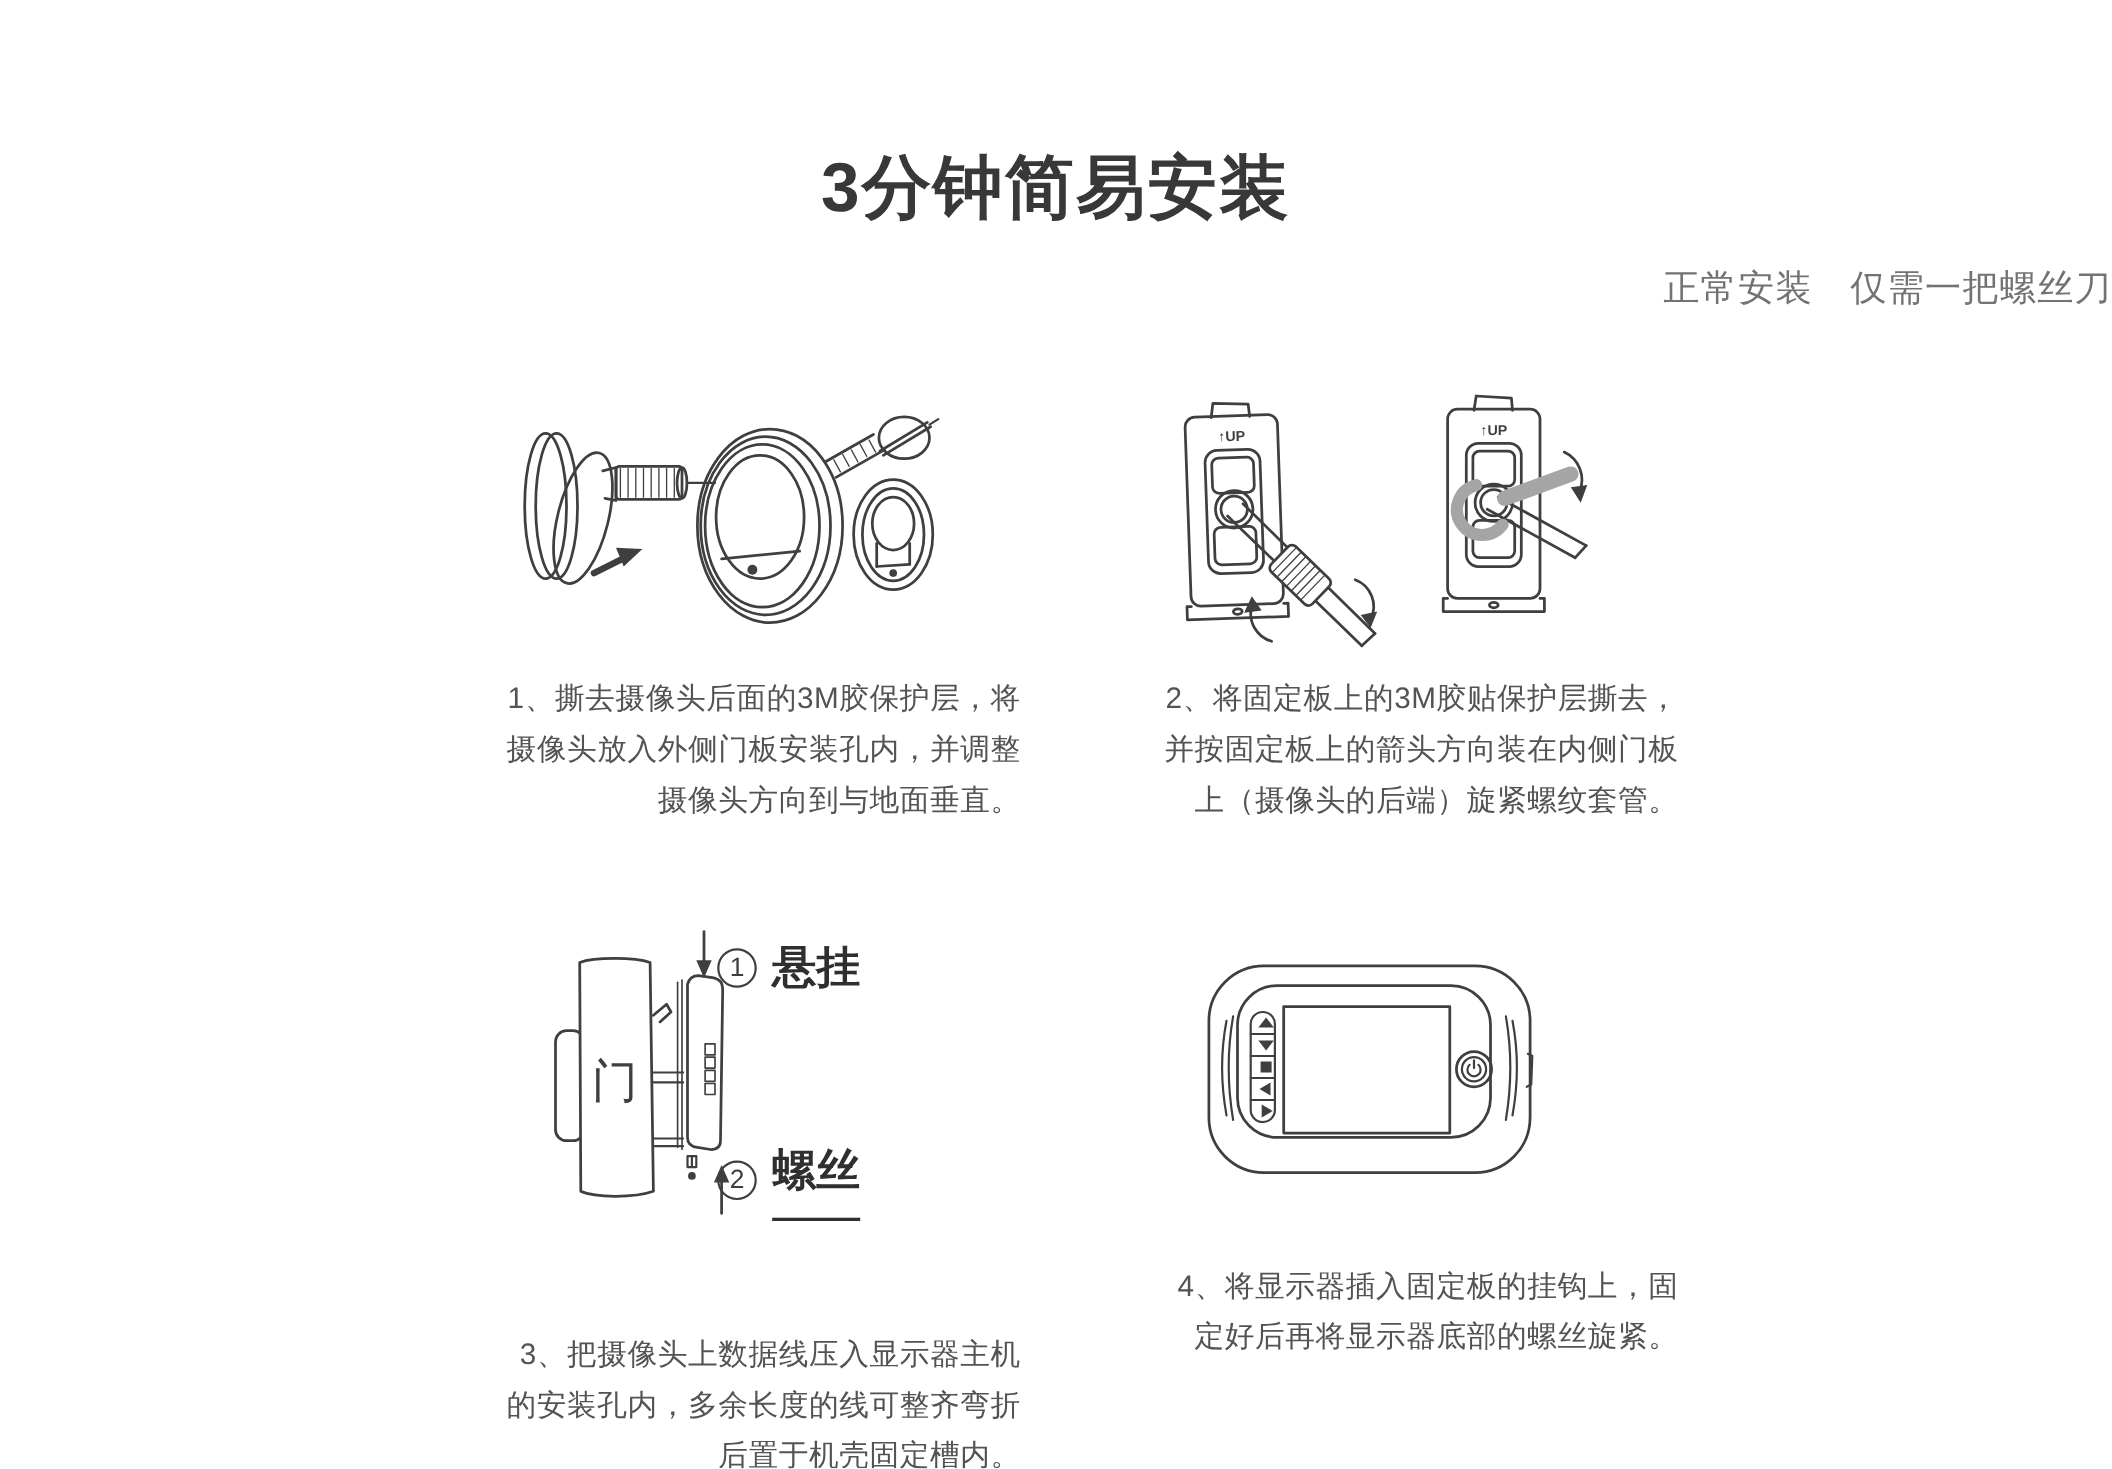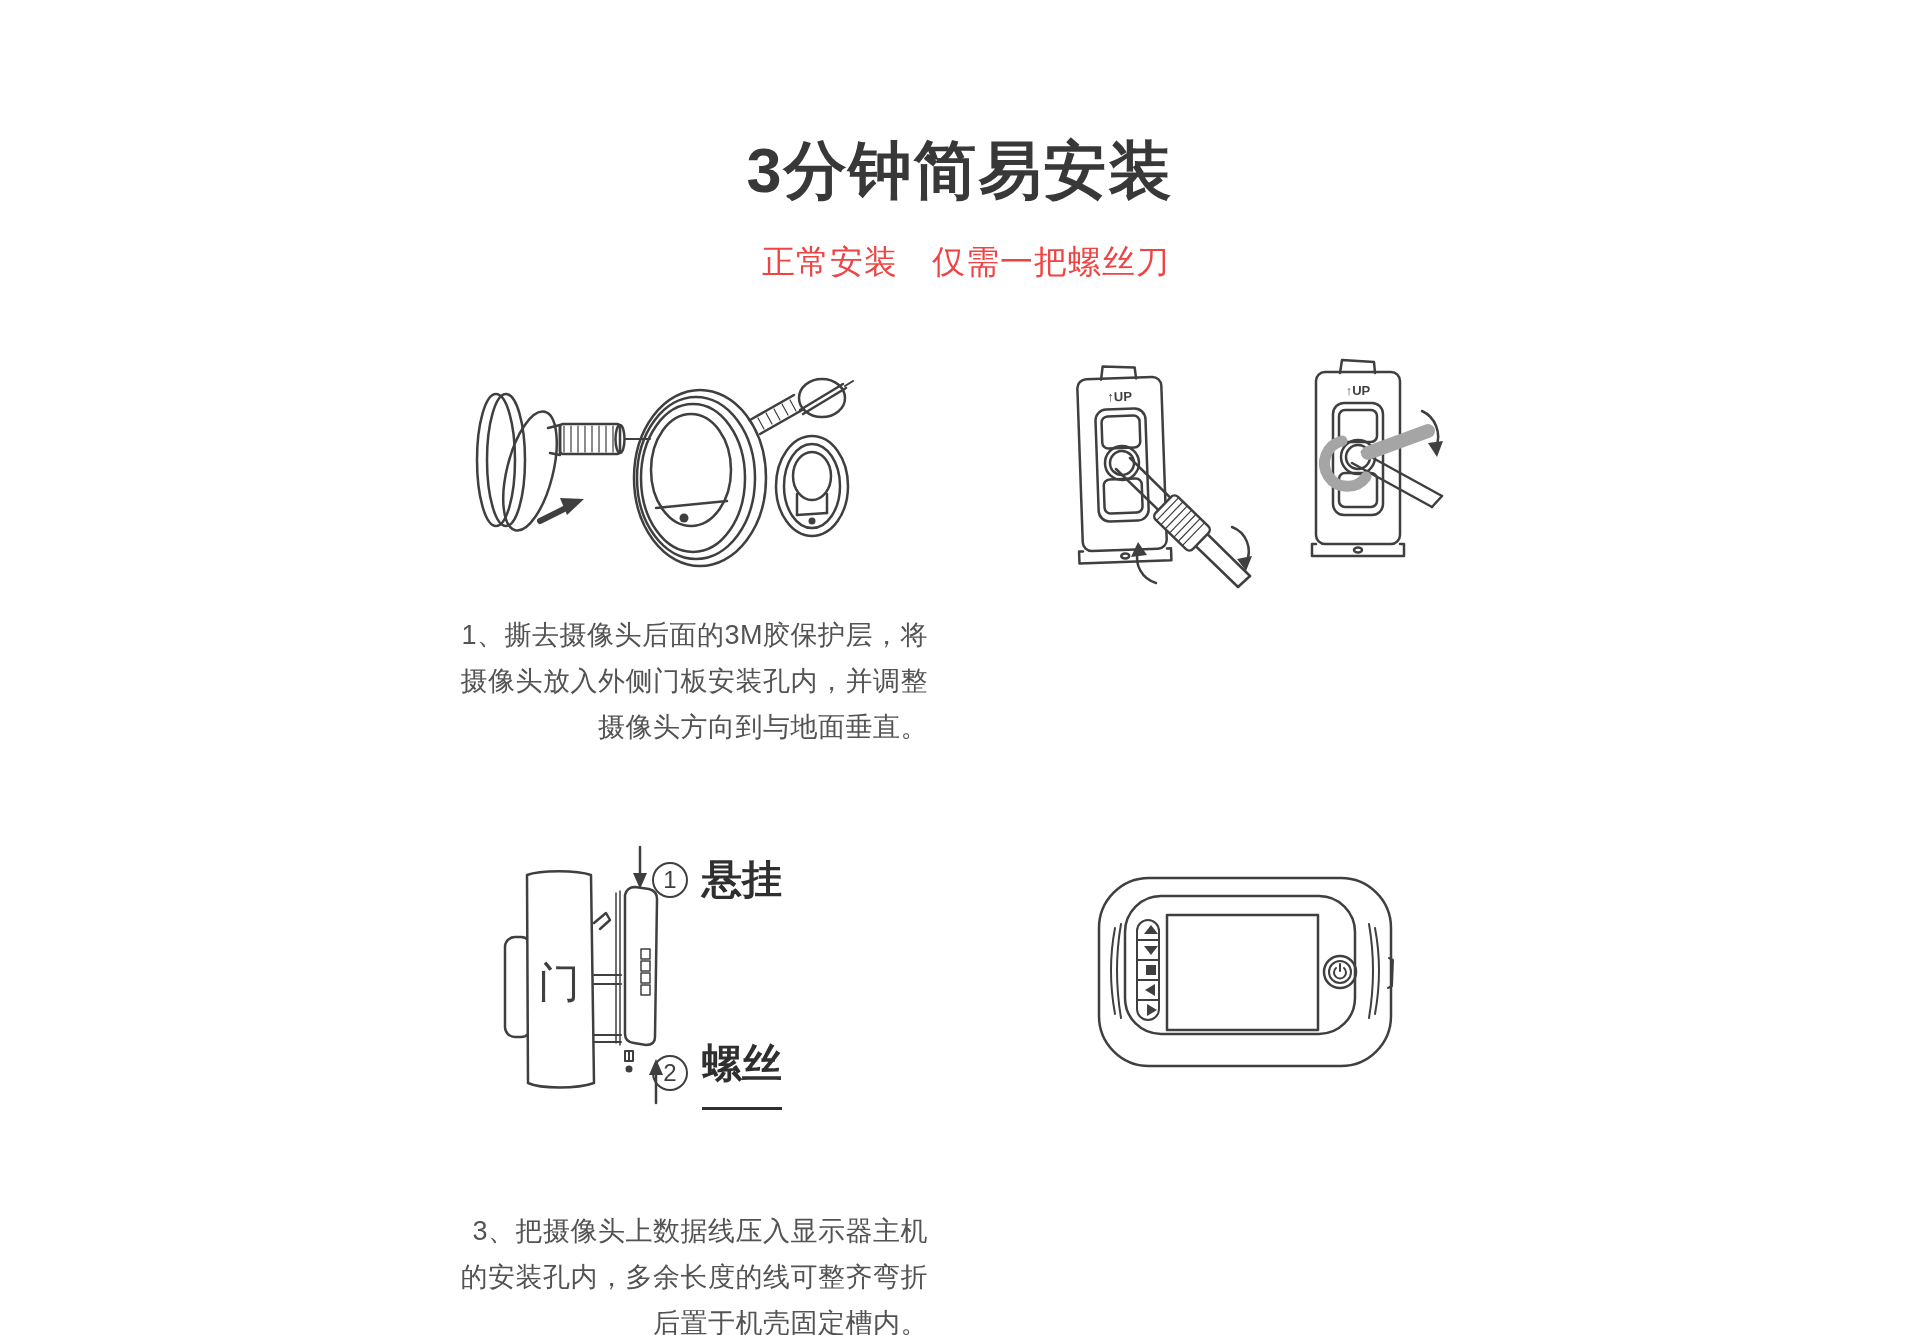--- a/index.html
+++ b/index.html
@@ -5,22 +5,22 @@
   html,body{margin:0;padding:0;background:#ffffff;}
   .page{
     position:relative;width:1920px;height:1335px;background:#ffffff;overflow:hidden;
     font-family:"Liberation Sans",sans-serif;color:#3f3f3f;
   }
   .page-title{
     position:absolute;left:0;right:0;top:128px;margin:0;text-align:center;
     font-size:63px;font-weight:600;color:#383838;letter-spacing:2px;
   }
   .page-subtitle{
-    position:absolute;left:0;right:0;top:240px;text-align:center;
-    font-size:33px;font-weight:500;color:#ef4444;letter-spacing:1px;padding-left:12px;
+    position:absolute;left:0;right:0;top:240px;text-align:right;
+    font-size:33px;font-weight:500;color:#737373;letter-spacing:1px;padding-left:12px;
   }
   .step-text{
     position:absolute;margin:0;width:480px;
     font-size:27px;line-height:46px;color:#535353;white-space:pre-line;
     letter-spacing:0.5px;
     text-align:right;
   }
   .step1-text{left:448px;top:612px;}
   .step2-text{left:1046px;top:612px;}
   .step3-text{left:448px;top:1187px;margin-top:21px;}
@@ -246,17 +246,22 @@
         <path d="M241,98 a6,6 0 1 0 8,0" stroke-width="2"></path>
         <line x1="245" y1="94" x2="245" y2="101" stroke-width="2"></line>
       </g>
       <path d="M294,88 l4,2 l-1,26 l-4,2" stroke-width="2"></path>
     </g>
   </svg>
 
   <p class="step-text step1-text">1、撕去摄像头后面的3M胶保护层，将
 摄像头放入外侧门板安装孔内，并调整
 摄像头方向到与地面垂直。</p>
+  <p class="step-text step2-text">2、将固定板上的3M胶贴保护层撕去，
+并按固定板上的箭头方向装在内侧门板
+上（摄像头的后端）旋紧螺纹套管。</p>
   <p class="step-text step3-text">3、把摄像头上数据线压入显示器主机
 的安装孔内，多余长度的线可整齐弯折
 后置于机壳固定槽内。</p>
+  <p class="step-text step4-text">4、将显示器插入固定板的挂钩上，固
+定好后再将显示器底部的螺丝旋紧。</p>
 
 </div>
 
 </body></html>

